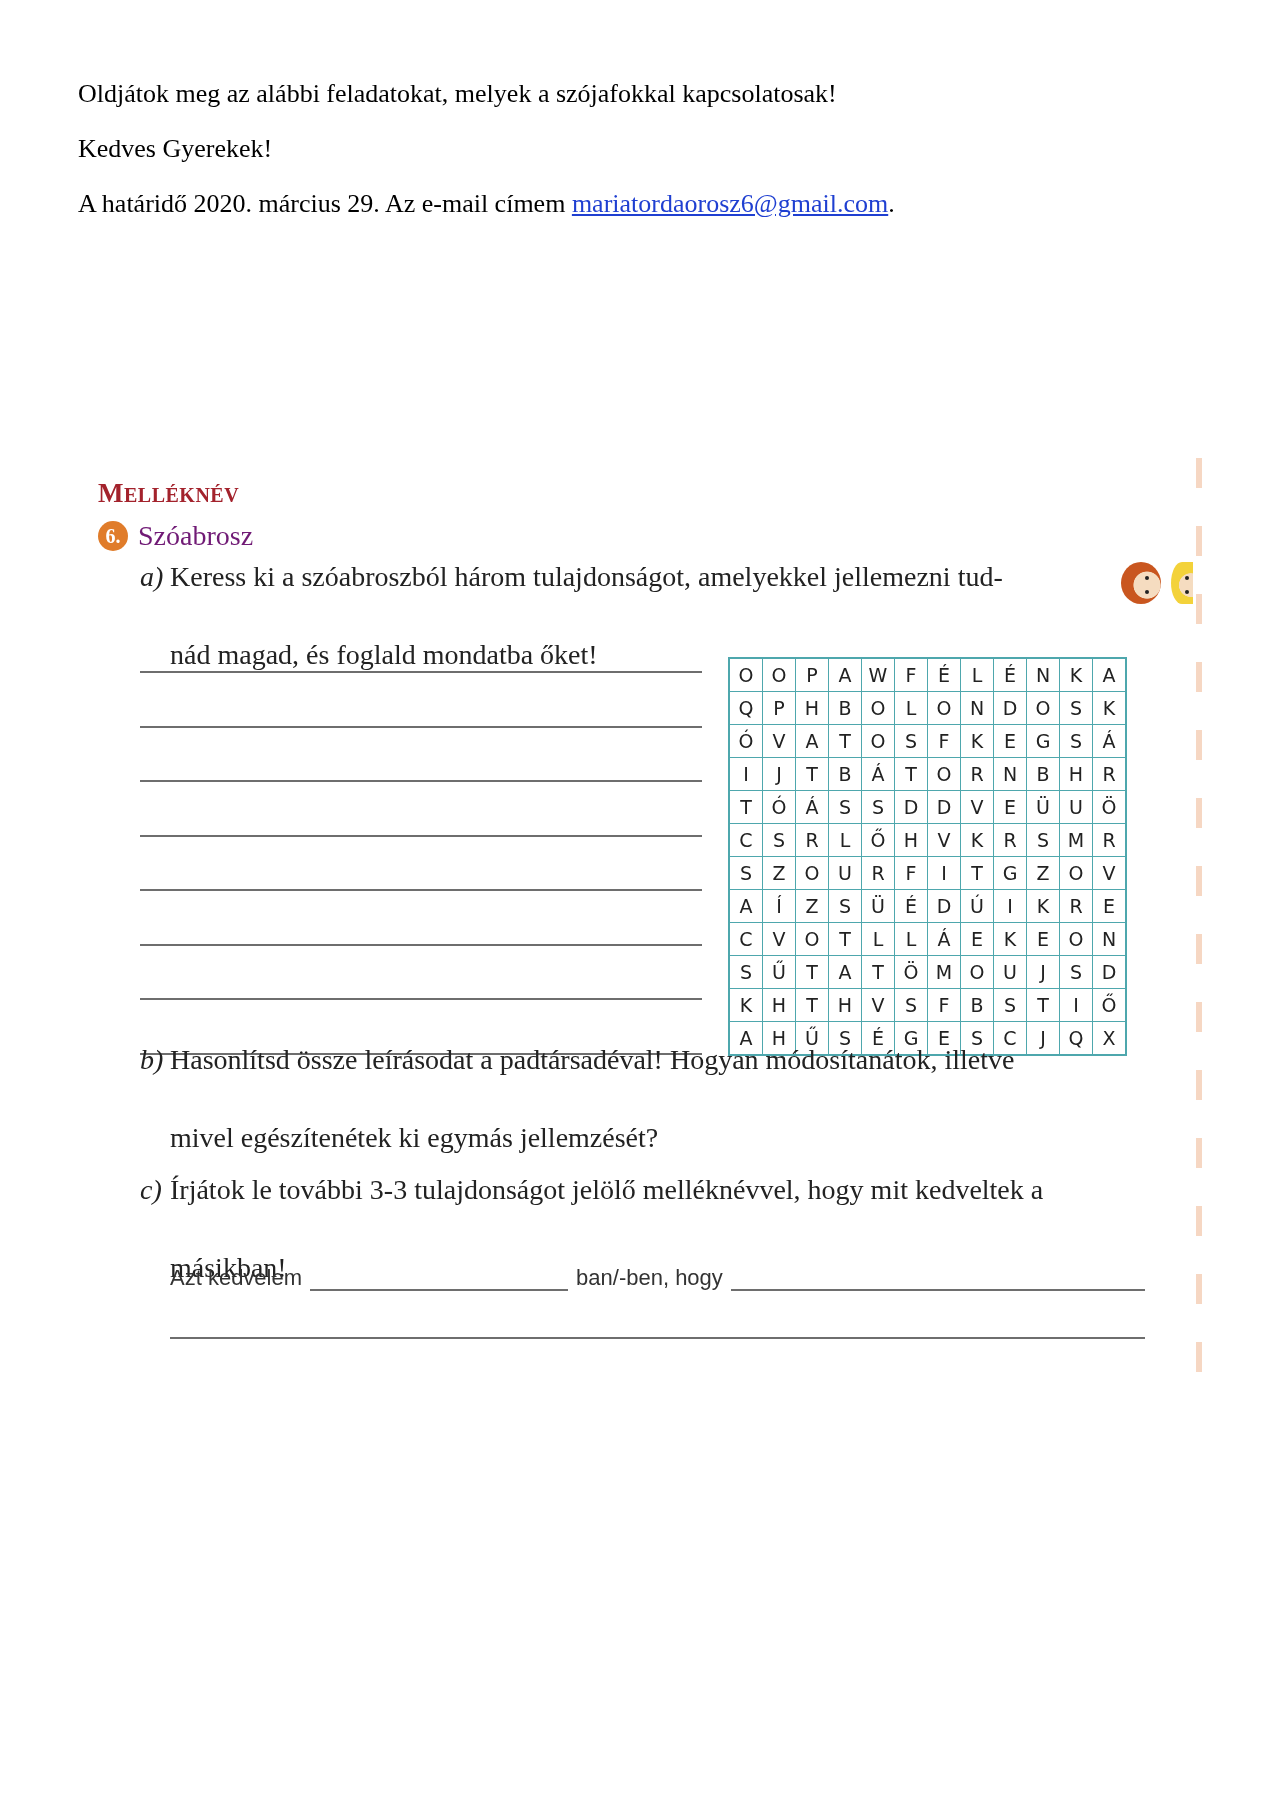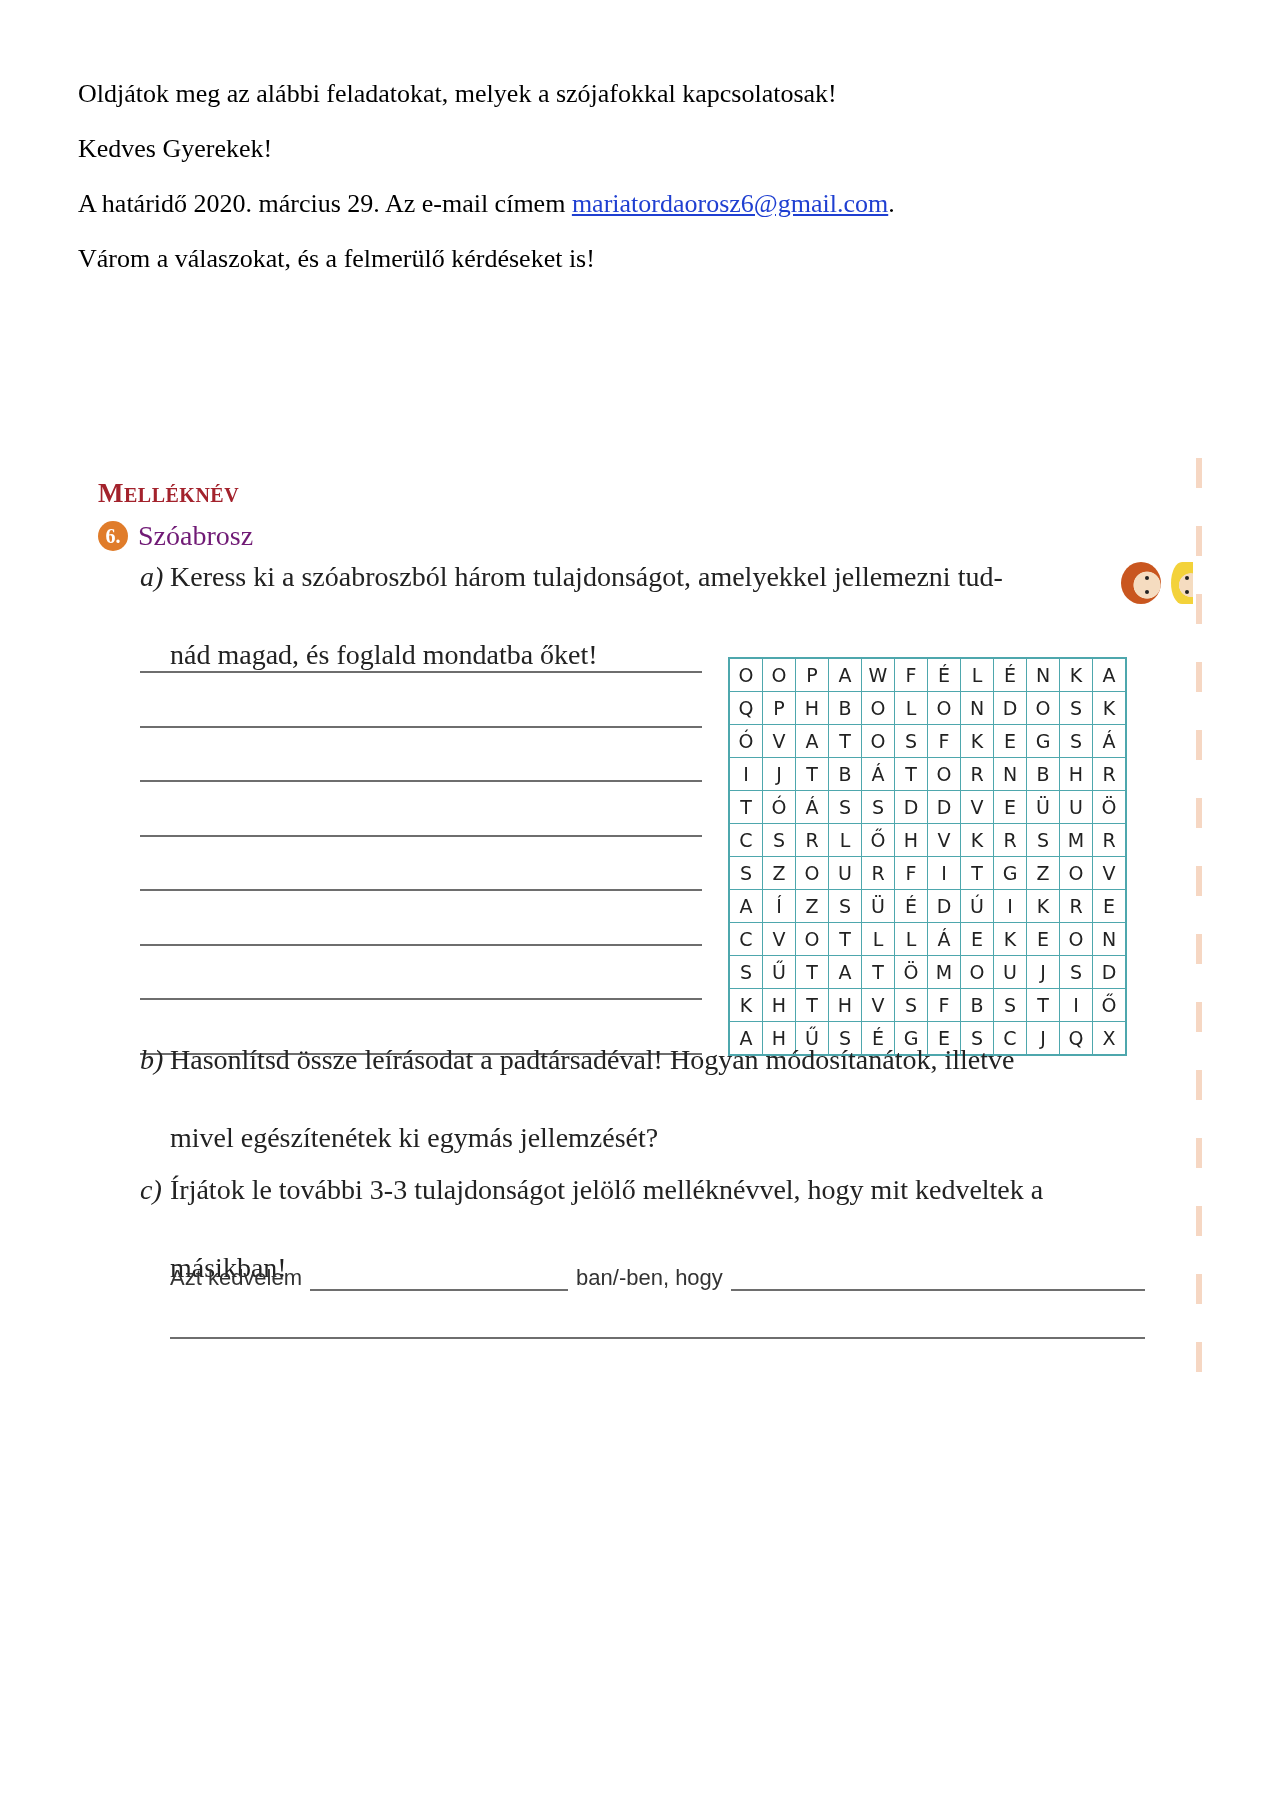--- a/index.html
+++ b/index.html
@@ -44,21 +44,20 @@
     .edge-marks { position: absolute; left: 1196px; top: 458px; }
     .edge-mark { width: 6px; height: 30px; background: #f6d7c3; margin-bottom: 38px; }
   </style>
 </head>
 <body>
 
 <div class="letter">
   <p>Oldjátok meg az alábbi feladatokat, melyek a szójafokkal kapcsolatosak!</p>
   <p>Kedves Gyerekek!</p>
   <p><span>A határidő 2020. március 29. Az e-mail címem </span><a href="mailto:mariatordaorosz6@gmail.com">mariatordaorosz6@gmail.com</a><span>.</span></p>
-  <p>Várom a válaszokat, és a felmerülő kérdéseket is!</p>
 </div>
 
 <div class="section-title"><span class="big">M</span><span>ELLÉKNÉV</span></div>
 
 <div class="task-head">
   <div class="badge">6.</div>
   <div class="task-title">Szóabrosz</div>
 </div>
 
 <div class="instr instr-a">

